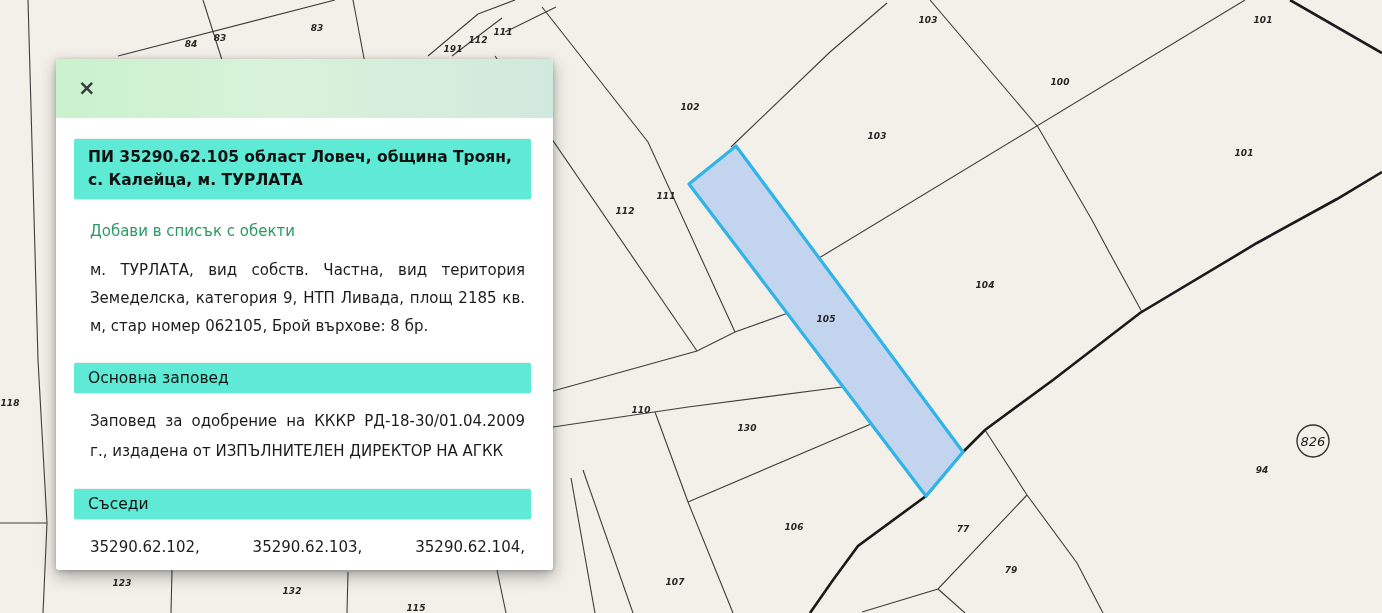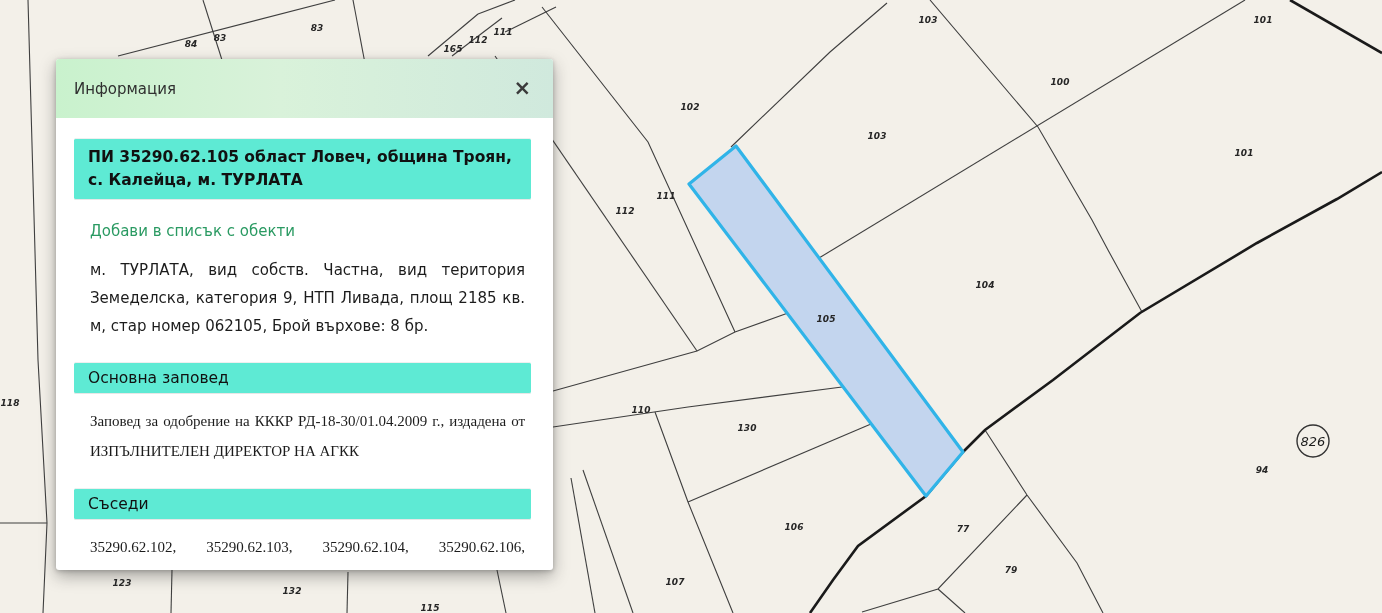--- a/index.html
+++ b/index.html
@@ -46,21 +46,21 @@
     display:inline-block;margin:22px 0 0 16px;font-size:15px;color:#2a9a62;
     cursor:pointer;text-decoration:none;
   }
   .para{
     margin:16px 6px 0 16px;font-size:15px;color:#1c1c1c;line-height:28px;
     text-align:justify;
   }
   .section-band{
     margin-top:22px;padding:6px 14px;font-size:15.5px;font-weight:normal;color:#111;
   }
-  .para.tight{line-height:30px;margin-top:12px;font-family:Liberation Serif, serif;}
+  .para.tight{line-height:30px;margin-top:12px;}
 </style>
 </head>
 <body style="background: rgb(243, 240, 233);">
 
 <div id="map-canvas">
   <svg width="1382" height="613" viewBox="0 0 1382 613" xmlns="http://www.w3.org/2000/svg">
 
     <g stroke="#3f3f3f" stroke-width="1.1" fill="none">
       <polyline points="28,0 38,360 47,523 43,613"></polyline>
       <polyline points="0,523 47,523"></polyline>
@@ -100,21 +100,21 @@
     <g>
       <circle cx="1313" cy="441" r="16" fill="none" stroke="#333" stroke-width="1.4"></circle>
       <text id="circle-label-text" x="1313" y="446" text-anchor="middle" font-family="DejaVu Sans, sans-serif" font-size="13" font-style="italic" fill="#1c1c1c">826</text>
     </g>
   </svg>
 
   <div id="label-layer">
       <span class="map-label" style="left: 191px; top: 44px;">84</span>
       <span class="map-label" style="left: 220px; top: 38px;">83</span>
       <span class="map-label" style="left: 317px; top: 28px;">83</span>
-      <span class="map-label" style="left: 453px; top: 49px;">165</span>
+      <span class="map-label" style="left: 453px; top: 49px;">191</span>
       <span class="map-label" style="left: 478px; top: 40px;">112</span>
       <span class="map-label" style="left: 503px; top: 32px;">111</span>
       <span class="map-label" style="left: 690px; top: 107px;">102</span>
       <span class="map-label" style="left: 928px; top: 20px;">103</span>
       <span class="map-label" style="left: 877px; top: 136px;">103</span>
       <span class="map-label" style="left: 1060px; top: 82px;">100</span>
       <span class="map-label" style="left: 1263px; top: 20px;">101</span>
       <span class="map-label" style="left: 1244px; top: 153px;">101</span>
       <span class="map-label" style="left: 625px; top: 211px;">112</span>
       <span class="map-label" style="left: 666px; top: 196px;">111</span>
@@ -122,28 +122,27 @@
       <span class="map-label" style="left: 641px; top: 410px;">110</span>
       <span class="map-label" style="left: 747px; top: 428px;">130</span>
       <span class="map-label" style="left: 10px; top: 403px;">118</span>
       <span class="map-label" style="left: 794px; top: 527px;">106</span>
       <span class="map-label" style="left: 943px; top: 529px; margin-left: 20px;">77</span>
       <span class="map-label" style="left: 675px; top: 582px;">107</span>
       <span class="map-label" style="left: 1011px; top: 570px;">79</span>
       <span class="map-label" style="left: 1262px; top: 470px;">94</span>
       <span class="map-label" style="left: 122px; top: 583px;">123</span>
       <span class="map-label" style="left: 292px; top: 591px;">132</span>
-      <span class="map-label" style="left: 430px; top: 608px;">115</span>
+      <span class="map-label" style="left: 416px; top: 608px;">115</span>
       <span class="map-label" style="left: 826px; top: 319px;">105</span>
     </div>
 </div>
 
 <div id="info-panel">
   <div id="panel-header">
-    <div id="panel-title">Информация</div>
     <div id="panel-close">×</div>
   </div>
   <div id="panel-body">
     <div id="prop-title" class="block-band">ПИ 35290.62.105 област Ловеч, община Троян, с. Калейца, м. ТУРЛАТА</div>
     <a id="add-link" href="#">Добави в списък с обекти</a>
     <div class="para">м. ТУРЛАТА, вид собств. Частна, вид територия Земеделска, категория 9, НТП Ливада, площ 2185 кв. м, стар номер 062105, Брой върхове: 8 бр.</div>
     <div class="section-band block-band">Основна заповед</div>
     <div class="para tight">Заповед за одобрение на КККР РД-18-30/01.04.2009 г., издадена от ИЗПЪЛНИТЕЛЕН ДИРЕКТОР НА АГКК</div>
     <div class="section-band block-band">Съседи</div>
     <div class="para tight">35290.62.102, 35290.62.103, 35290.62.104, 35290.62.106, 35290.62.110, 35290.62.111, 35290.62.130, 35290.826.77</div>

